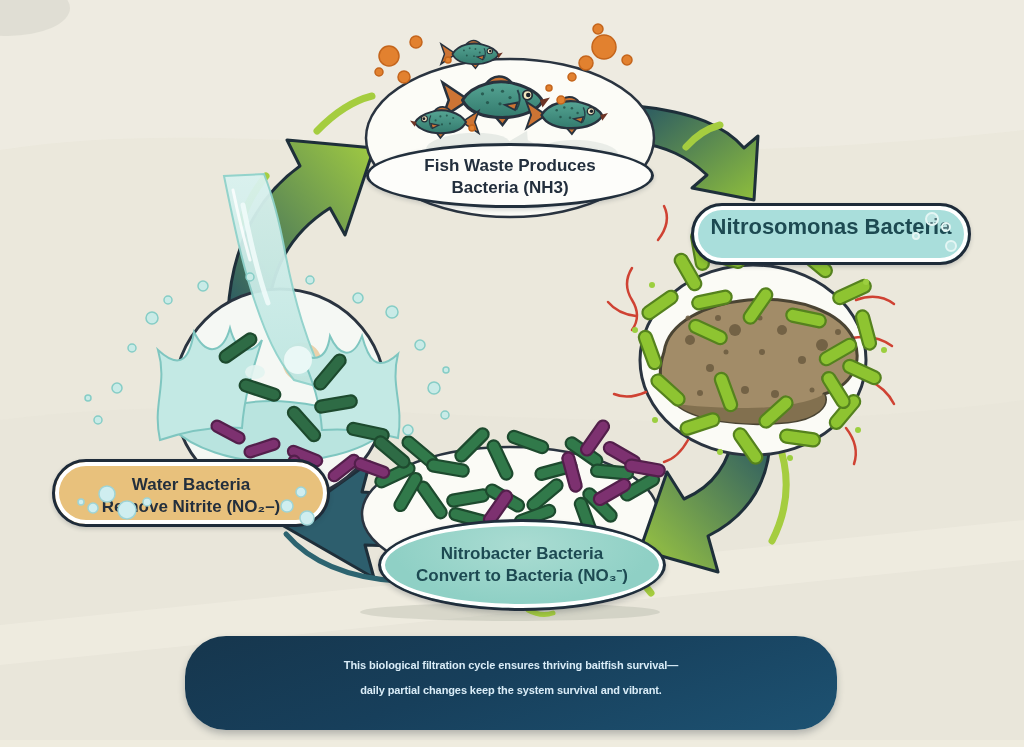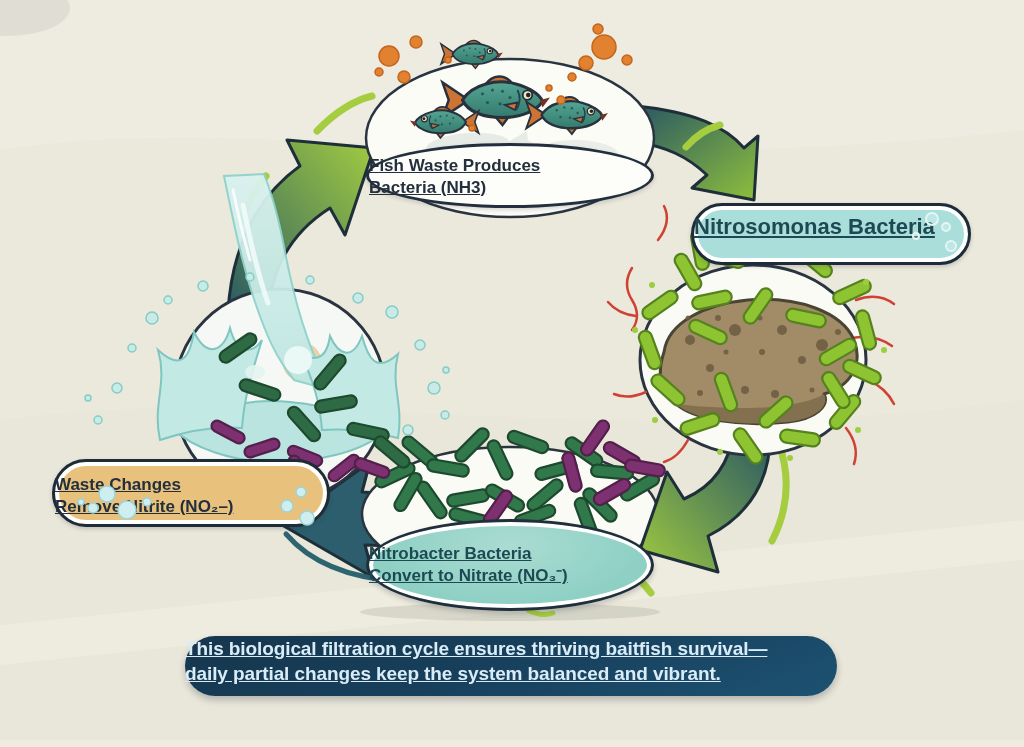--- a/index.html
+++ b/index.html
@@ -1,36 +1,36 @@
 <!DOCTYPE html>
 <html><head>
 <meta charset="utf-8">
 <style>
   html,body{margin:0;padding:0;background:#d8d4c8;}
   .stage{position:relative;width:1024px;height:747px;background:#ebe8dc;overflow:hidden;
          font-family:"Liberation Sans",sans-serif;}
   .art{position:absolute;left:0;top:0;z-index:1;}
-  .lbl{position:absolute;z-index:2;box-sizing:border-box;text-align:left;font-weight:700;text-decoration:underline;}
+  .lbl{position:absolute;z-index:2;box-sizing:border-box;text-align:center;font-weight:700;}
   .lbl span{display:block;}
   .fish-lbl{left:366px;top:143px;width:288px;height:65px;background:#fdfdfa;
             border:3px solid #222f3c;border-radius:50%;color:#232f3d;
             font-size:17px;line-height:22px;padding-top:9px;
             box-shadow:0 2px 4px rgba(40,50,60,.18);}
   .pill{border:3px solid #1e2b39;box-shadow:inset 0 0 0 4px #ffffff,0 2px 4px rgba(40,50,60,.2);}
   .nitroso-lbl{left:691px;top:203px;width:280px;height:62px;border-radius:31px;
                background:#a9dedb;color:#1d4a52;font-size:22px;line-height:21px;padding-top:10px;}
-  .nitrob-lbl{left:366px;top:519px;width:288px;height:92px;border-radius:50%;
+  .nitrob-lbl{left:378px;top:519px;width:288px;height:92px;border-radius:50%;
               background:radial-gradient(ellipse at 50% 28%,#aadcd2 0%,#8fd0c5 65%);
               border:3px solid #212e3c;color:#1d4a52;font-size:17px;line-height:22px;padding-top:21px;
               box-shadow:inset 0 0 0 4px #ffffff,0 3px 5px rgba(40,50,60,.22);}
   .water-lbl{left:52px;top:459px;width:278px;height:68px;border-radius:34px;
              background:#e8c17c;color:#232f3d;font-size:17px;line-height:22px;padding-top:12px;}
-  .banner{left:185px;top:636px;width:652px;height:60px;border-radius:41px;
+  .banner{left:185px;top:636px;width:652px;height:94px;border-radius:41px;
           background:linear-gradient(160deg,#16364d 0%,#173f5b 45%,#1d5272 100%);
-          color:#d9ecf7;font-size:19px;line-height:25px;
+          color:#d9ecf7;font-size:11px;line-height:25px;padding-top:17px;
           box-shadow:0 4px 7px rgba(40,50,60,.28);letter-spacing:-0.1px;}
   .bub{position:absolute;left:0;top:0;pointer-events:none;}
 </style>
 </head>
 <body>
 
 <div class="stage">
 
 <svg class="art" width="1024" height="747" viewBox="0 0 1024 747">
   <defs>
@@ -314,38 +314,38 @@
           <circle cx="252" cy="21" r="4"></circle>
       <circle cx="257" cy="40" r="5"></circle>
           <circle cx="222" cy="30" r="3"></circle>
     </g>
   </svg>
   <span>Nitrosomonas Bacteria</span>
 </div>
 
 <div class="lbl nitrob-lbl">
   <span>Nitrobacter Bacteria</span>
-  <span>Convert to Nitrate (NO₃⁻)</span>
+  <span>Convert to Bacteria (NO₃⁻)</span>
 </div>
 
 <div class="lbl pill water-lbl">
   <svg class="bub" width="278" height="68">
     <g fill="#cfeef0" stroke="#9ed4d6" stroke-width="1.5">
       <circle cx="52" cy="32" r="8"></circle>
           <circle cx="38" cy="46" r="5"></circle>
           <circle cx="72" cy="48" r="9"></circle>
       <circle cx="92" cy="40" r="4"></circle>
           <circle cx="26" cy="40" r="3"></circle>
       <circle cx="232" cy="44" r="6"></circle>
           <circle cx="246" cy="30" r="5"></circle>
           <circle cx="252" cy="56" r="7"></circle>
     </g>
   </svg>
-  <span>Waste Changes</span>
+  <span>Water Bacteria</span>
   <span>Remove Nitrite (NO₂–)</span>
 </div>
 
 <div class="lbl banner">
   <span>This biological filtration cycle ensures thriving baitfish survival—</span>
-  <span>daily partial changes keep the system balanced and vibrant.</span>
+  <span>daily partial changes keep the system survival and vibrant.</span>
 </div>
 
 </div>
 
 </body></html>

